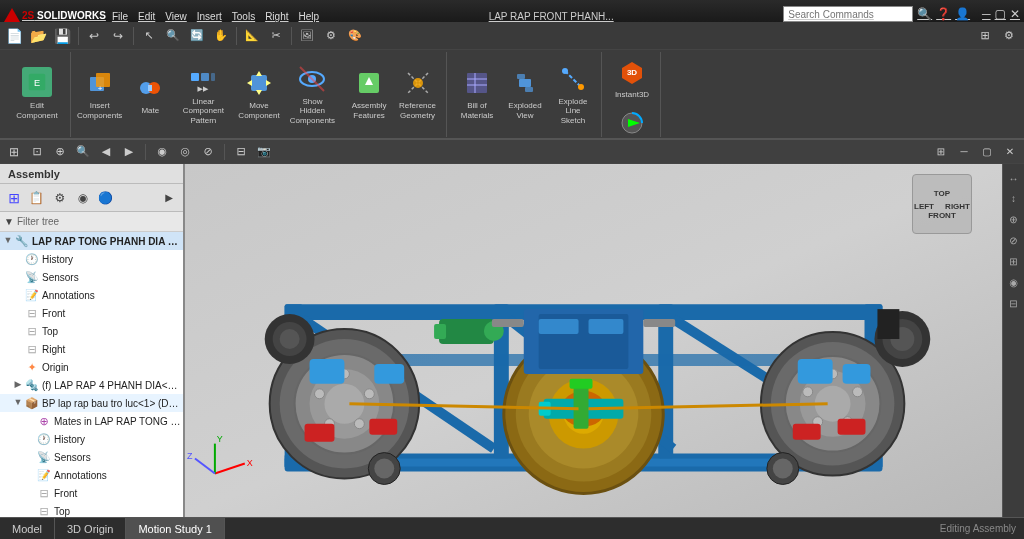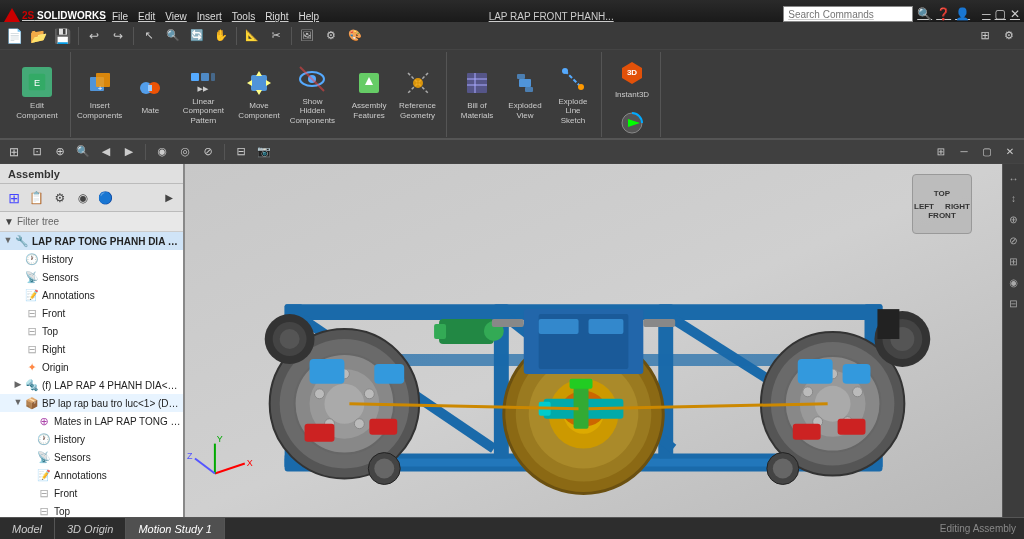--- a/index.html
+++ b/index.html
@@ -169,21 +169,20 @@
     }
     .bottom-tab {
       height: 100%;
       padding: 0 12px;
       display: flex;
       align-items: center;
       cursor: pointer;
       font-size: 11px;
       color: #ccc;
       border-right: 1px solid #555;
-      font-style: italic;
     }
     .bottom-tab.active {
       background: #505050;
       color: #fff;
     }
 
     
     .view-cube {
       position: absolute;
       top: 10px;

